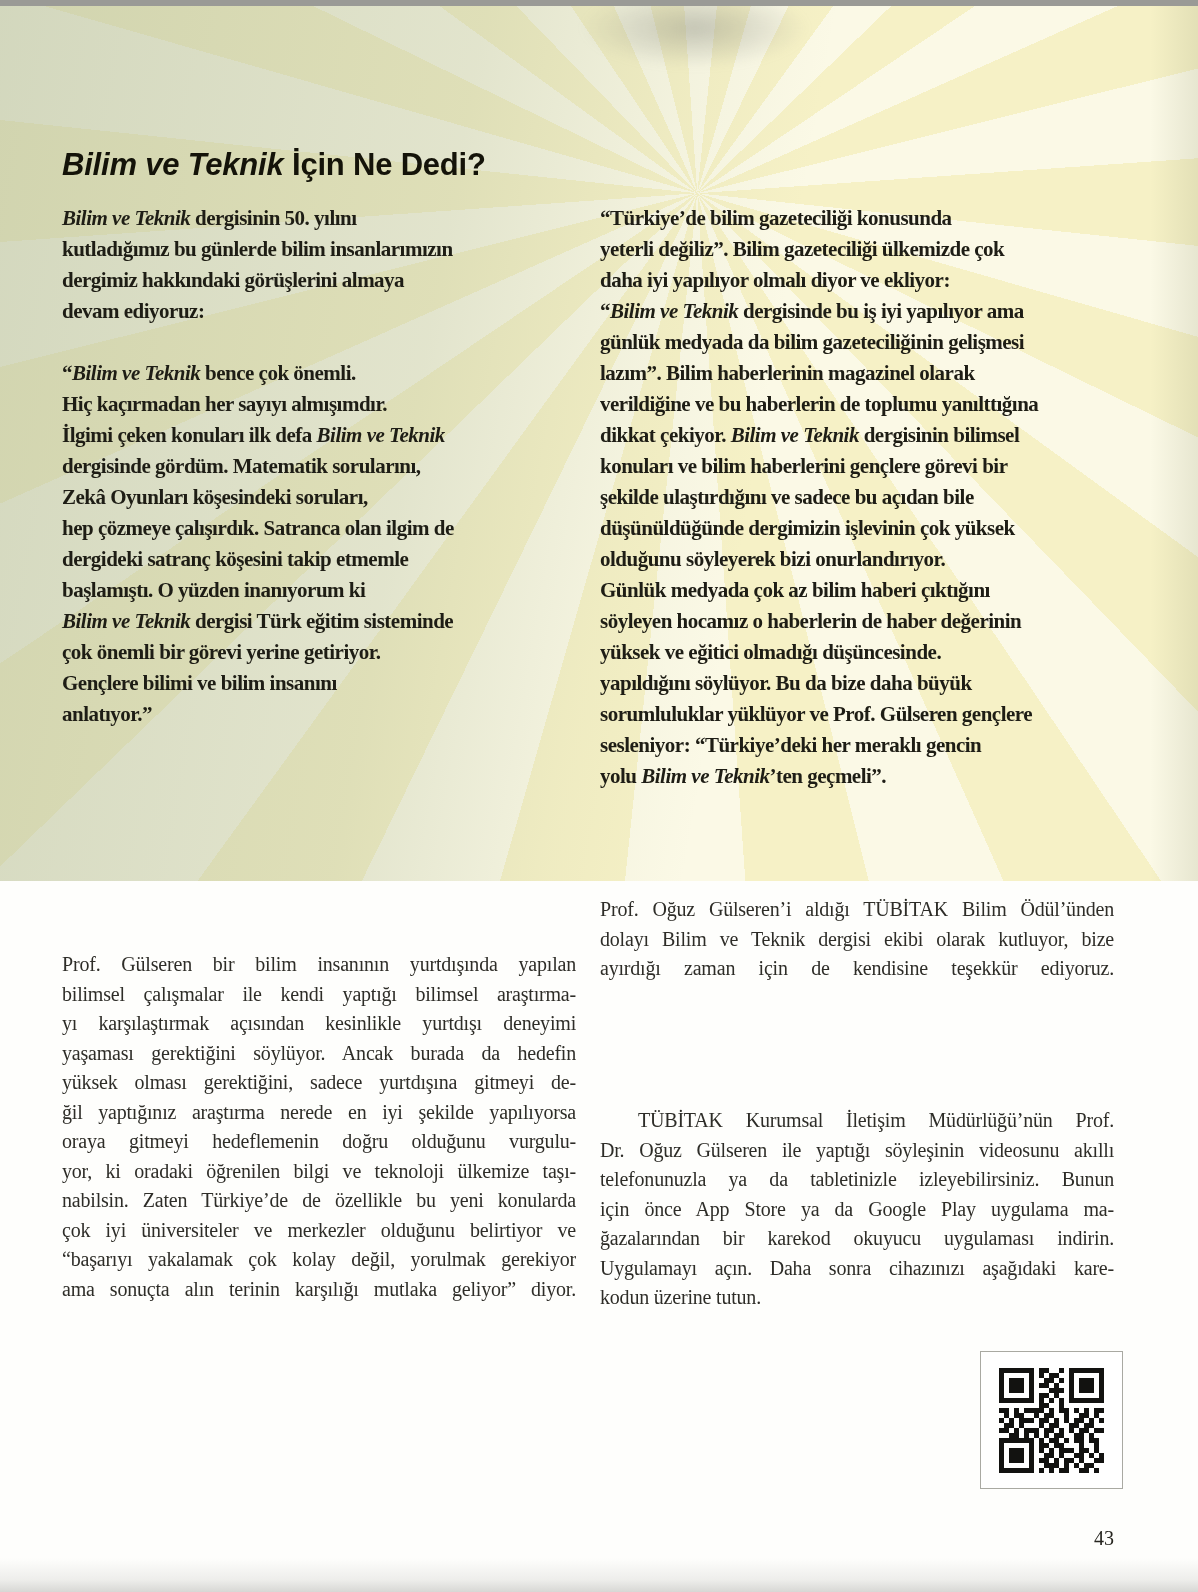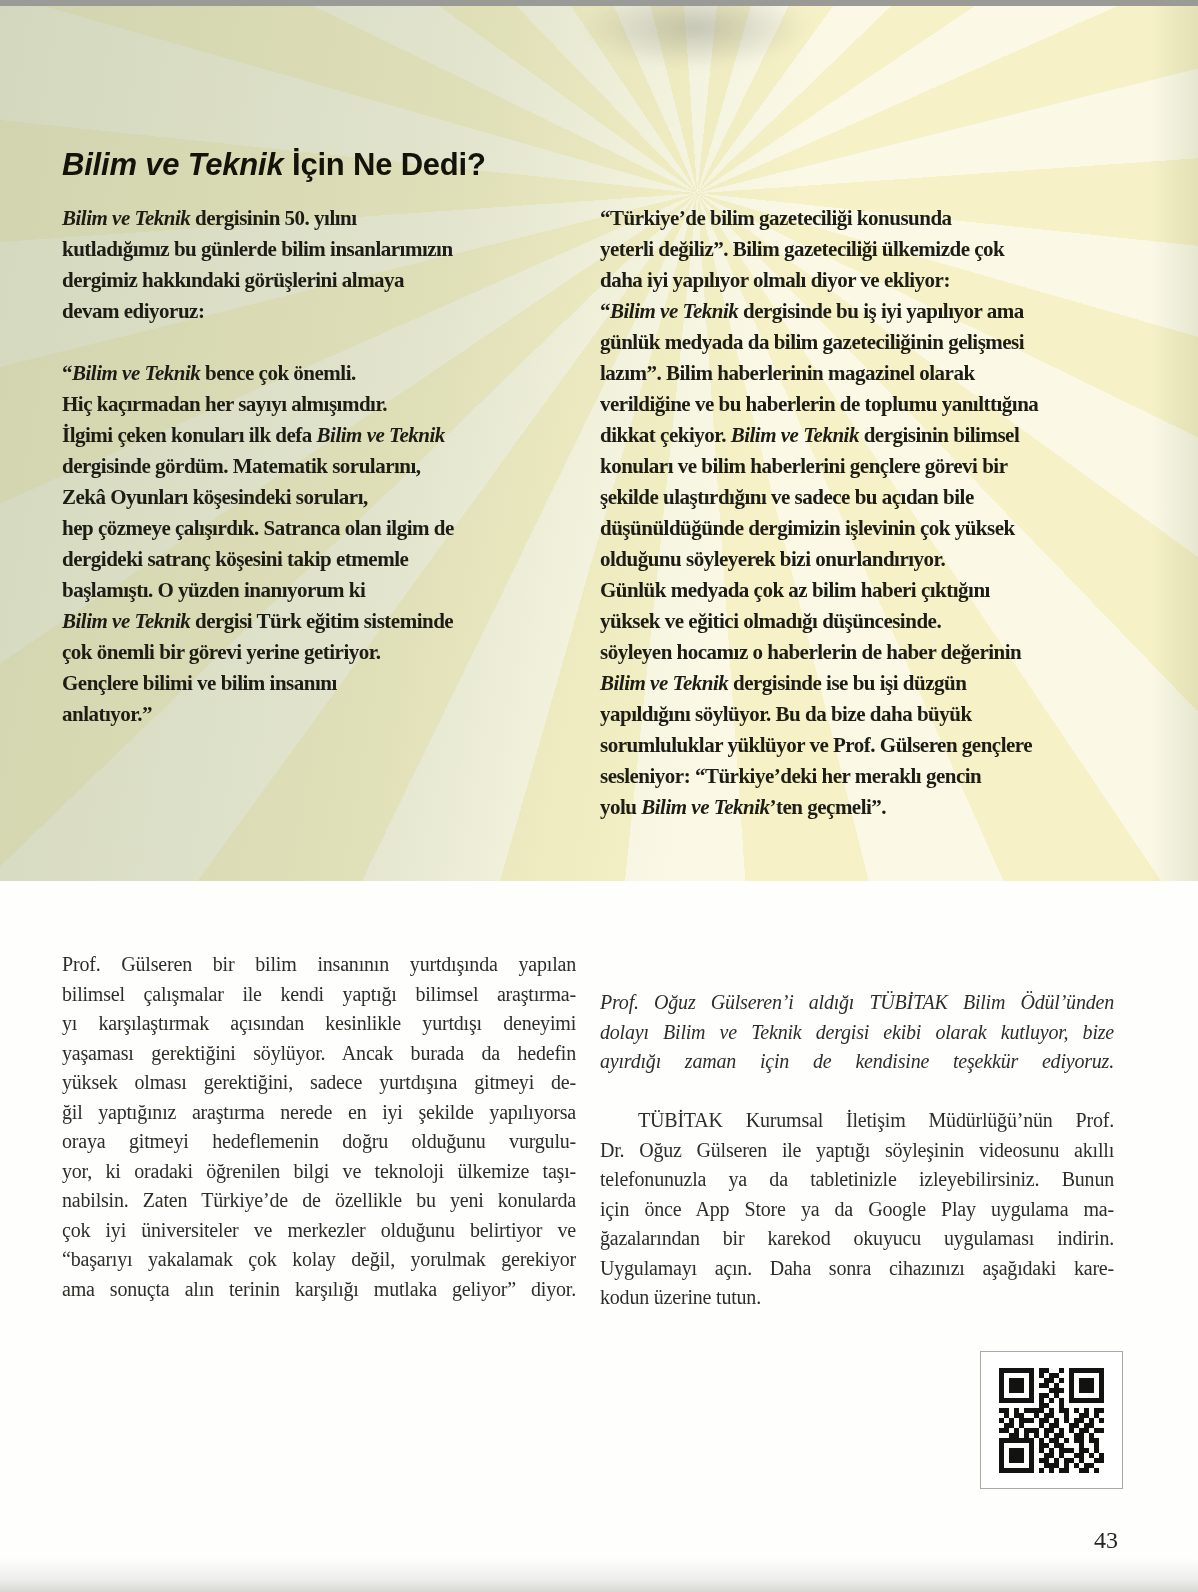--- a/index.html
+++ b/index.html
@@ -39,37 +39,37 @@
   .tl3 { left:62px;  top:758px; }
   .tr1 { left:600px; top:197px; }
   
   .ser {
     position:absolute; width:514px;
     font-family:"Liberation Serif", serif;
     font-size:20px; line-height:29.5px; color:#2e2d28; letter-spacing:-0.2px;
   }
   .ser .line { text-align:justify; text-align-last:justify; }
   .bl  { left:62px;  top:944px; }
-  .br1 { left:600px; top:982px; font-style:italic; }
+  .br1 { left:600px; top:889px; }
   .br2 { left:600px; top:1100px; }
   .br2 .line:first-child { text-indent:38px; }
   .br2 .line:last-child  { text-align-last:left; }
   
   .qr-box {
     position:absolute; left:980px; top:1345px; width:143px; height:138px;
     background:#fff; border:1px solid #a9a9a2; box-sizing:border-box;
     display:flex; align-items:center; justify-content:center;
   }
   .qr { display:grid; grid-template-columns:repeat(21, 5px); grid-auto-rows:5px; }
   .qr i { display:block; }
   .qr i.b { background:#121210; }
   
   .pageno {
     position:absolute; left:1094px; top:1521px;
-    font-family:"Liberation Serif", serif; font-size:24px; color:#26251f;
+    font-family:"Liberation Serif", serif; font-size:20px; color:#26251f;
   }
   .bottom-edge {
     position:absolute; left:0; top:1552px; width:1198px; height:40px;
     background:linear-gradient(to bottom, rgba(90,90,84,0) 0%, rgba(90,90,84,0.10) 55%, rgba(90,90,84,0.30) 100%);
   }
 </style>
 </head>
 <body>
 
 <div class="page">
@@ -109,23 +109,22 @@
       <div class="line"><span>“</span><span class="it">Bilim ve Teknik</span><span> dergisinde bu iş iyi yapılıyor ama</span></div>
       <div class="line">günlük medyada da bilim gazeteciliğinin gelişmesi</div>
       <div class="line">lazım”. Bilim haberlerinin magazinel olarak</div>
       <div class="line">verildiğine ve bu haberlerin de toplumu yanılttığına</div>
       <div class="line"><span>dikkat çekiyor. </span><span class="it">Bilim ve Teknik</span><span> dergisinin bilimsel</span></div>
       <div class="line">konuları ve bilim haberlerini gençlere görevi bir</div>
       <div class="line">şekilde ulaştırdığını ve sadece bu açıdan bile</div>
       <div class="line">düşünüldüğünde dergimizin işlevinin çok yüksek</div>
       <div class="line">olduğunu söyleyerek bizi onurlandırıyor.</div>
       <div class="line">Günlük medyada çok az bilim haberi çıktığını</div>
+      <div class="line">söyleyen hocamız o haberlerin de haber değerinin</div>
       <div class="line">yüksek ve eğitici olmadığı düşüncesinde.</div>
-      <div class="line">söyleyen hocamız o haberlerin de haber değerinin</div>
-      <div class="line"><span class="it">Bilim ve Teknik</span><span> dergisinde ise bu işi düzgün</span></div>
       <div class="line">yapıldığını söylüyor. Bu da bize daha büyük</div>
       <div class="line">sorumluluklar yüklüyor ve Prof. Gülseren gençlere</div>
       <div class="line">sesleniyor: “Türkiye’deki her meraklı gencin</div>
       <div class="line"><span>yolu </span><span class="it">Bilim ve Teknik</span><span>’ten geçmeli”.</span></div>
     </div>
 
   <div class="ser bl">
       <div class="line">Prof. Gülseren bir bilim insanının yurtdışında yapılan</div>
       <div class="line">bilimsel çalışmalar ile kendi yaptığı bilimsel araştırma-</div>
       <div class="line">yı karşılaştırmak açısından kesinlikle yurtdışı deneyimi</div>

